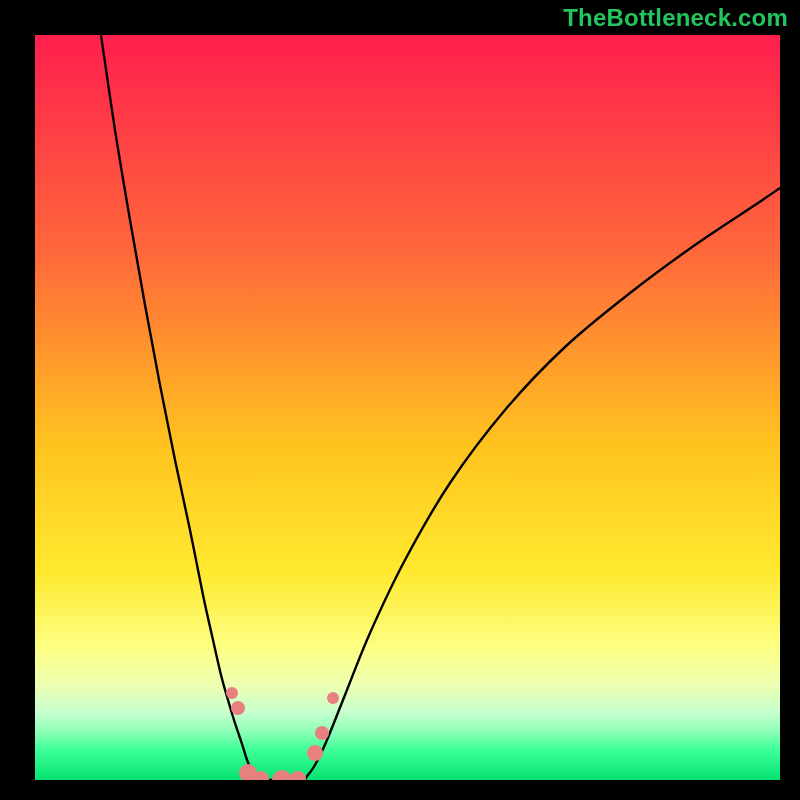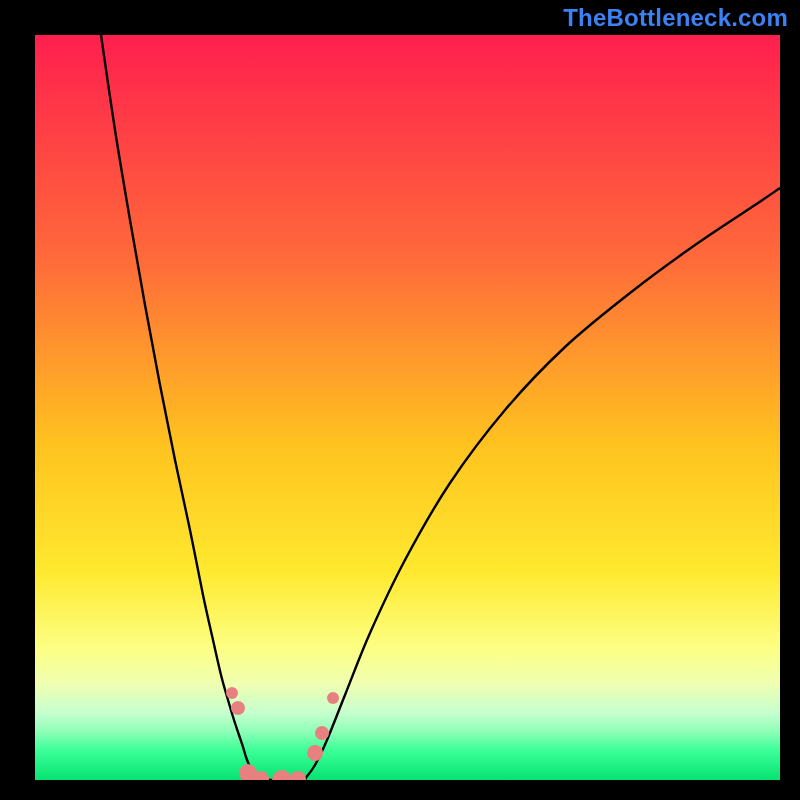--- a/index.html
+++ b/index.html
@@ -41,21 +41,21 @@
     height: 745px;
     pointer-events: none;
   }
   .watermark {
     position: absolute;
     top: 4px;
     right: 12px;
     font-family: Arial, Helvetica, sans-serif;
     font-size: 24px;
     font-weight: 600;
-    color: #3b82f6;
+    color: #22c55e;
     letter-spacing: 0.2px;
   }
   .marker {
     position: absolute;
     border-radius: 50%;
     background: #e98080;
     transform: translate(-50%, -50%);
     pointer-events: none;
   }
 </style>

